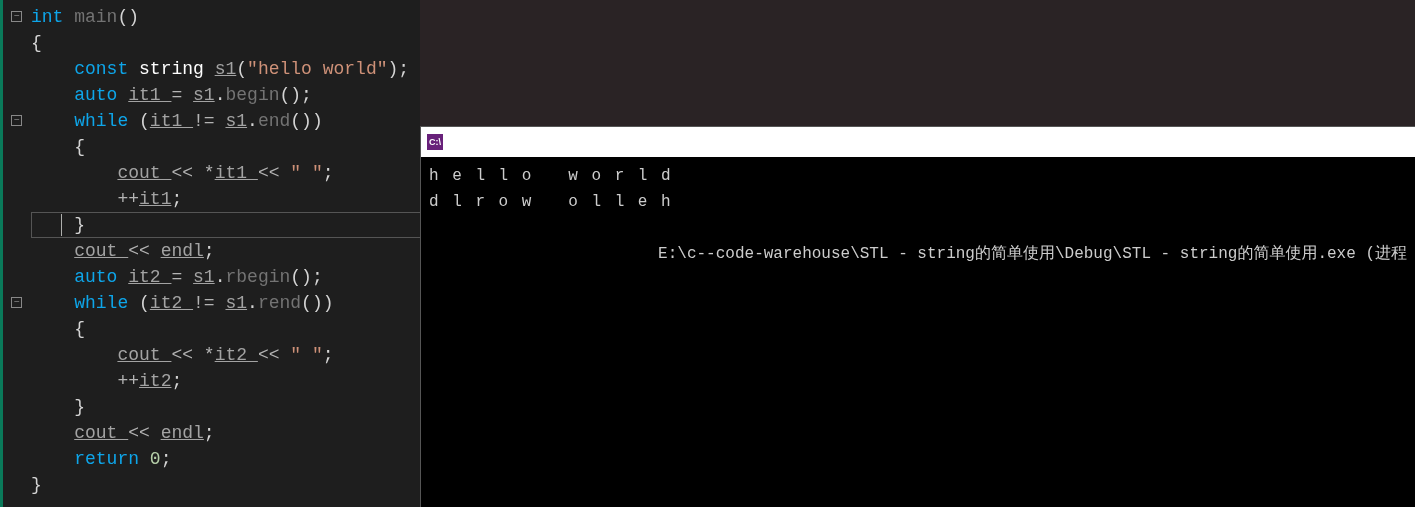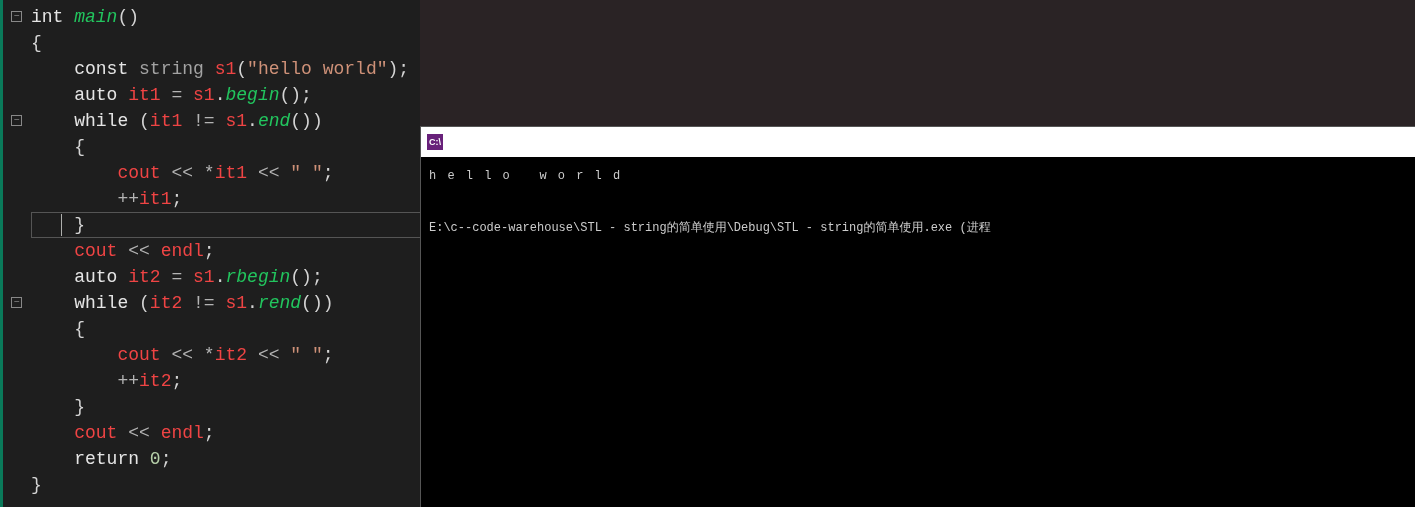--- a/index.html
+++ b/index.html
@@ -25,24 +25,24 @@
     position:absolute; left:5px; width:11px; height:11px;
     border:1px solid #888; color:#888; font-size:10px;
     text-align:center; line-height:9px; cursor:pointer;
     background:#1e1e1e;
   }
   .code {
     position:absolute; left:28px; top:4px;
     white-space:pre;
     color:#d4d4d4;
   }
-  .kw   { color:#e5e5e5; }
-  .typename { color:#a3a3a3;text-align:right; }
-  .func { color:#22c55e;font-style:italic; }
-  .id   { color:#ef4444; }
+  .kw   { color:#0ea5e9; }
+  .typename { color:#ffffff;text-align:right; }
+  .func { color:#737373; }
+  .id   { color:#a3a3a3;text-decoration:underline; }
   .str  { color:#ce9178; }
   .punc { color:#d4d4d4; }
   .op   { color:#b4b4b4; }
   .num  { color:#b5cea8; }
   .cursor-line {
     position:absolute; left:28px; top:212px;
     width:392px; height:26px;
     border:1px solid #555;
     pointer-events:none;
   }
@@ -69,25 +69,25 @@
   .console-icon {
     width:16px; height:16px; background:#68217a;
     color:#fff; font-size:9px; font-weight:bold;
     display:flex; align-items:center; justify-content:center;
     margin-right:8px;
   }
   .console-body {
     padding:6px 8px;
     white-space:pre;
     font-family: "NSimSun","SimSun","Courier New",monospace;
-    font-size:12px; line-height:26px;
+    font-size:16px; line-height:26px;
     color:#cccccc;
     letter-spacing:2px;
   }
-  .console-line { letter-spacing:0; }
+  .console-line { letter-spacing:0;text-align:right; }
   .dark-right {
     position:absolute; left:420px; top:0; width:995px; height:126px;
     background:#2a2325;
   }
 </style>
 </head>
 <body>
 
 <div class="dark-right"></div>
 
@@ -99,14 +99,14 @@
     </div>
   <div class="cursor-line"></div>
   <div class="caret"></div>
   <div class="code" id="code"><div><span class="kw">int </span><span class="func">main</span><span class="punc">()</span></div><div><span class="punc">{</span></div><div><span>    </span><span class="kw">const </span><span class="typename">string </span><span class="id">s1</span><span class="punc">(</span><span class="str">"hello world"</span><span class="punc">);</span></div><div><span>    </span><span class="kw">auto </span><span class="id">it1 </span><span class="op">= </span><span class="id">s1</span><span class="punc">.</span><span class="func">begin</span><span class="punc">();</span></div><div><span>    </span><span class="kw">while </span><span class="punc">(</span><span class="id">it1 </span><span class="op">!= </span><span class="id">s1</span><span class="punc">.</span><span class="func">end</span><span class="punc">())</span></div><div><span class="punc">    {</span></div><div><span>        </span><span class="id">cout </span><span class="op">&lt;&lt; </span><span class="op">*</span><span class="id">it1 </span><span class="op">&lt;&lt; </span><span class="str">" "</span><span class="punc">;</span></div><div><span>        </span><span class="op">++</span><span class="id">it1</span><span class="punc">;</span></div><div><span class="punc">    }</span></div><div><span>    </span><span class="id">cout </span><span class="op">&lt;&lt; </span><span class="id">endl</span><span class="punc">;</span></div><div><span>    </span><span class="kw">auto </span><span class="id">it2 </span><span class="op">= </span><span class="id">s1</span><span class="punc">.</span><span class="func">rbegin</span><span class="punc">();</span></div><div><span>    </span><span class="kw">while </span><span class="punc">(</span><span class="id">it2 </span><span class="op">!= </span><span class="id">s1</span><span class="punc">.</span><span class="func">rend</span><span class="punc">())</span></div><div><span class="punc">    {</span></div><div><span>        </span><span class="id">cout </span><span class="op">&lt;&lt; </span><span class="op">*</span><span class="id">it2 </span><span class="op">&lt;&lt; </span><span class="str">" "</span><span class="punc">;</span></div><div><span>        </span><span class="op">++</span><span class="id">it2</span><span class="punc">;</span></div><div><span class="punc">    }</span></div><div><span>    </span><span class="id">cout </span><span class="op">&lt;&lt; </span><span class="id">endl</span><span class="punc">;</span></div><div><span>    </span><span class="kw">return </span><span class="num">0</span><span class="punc">;</span></div><div><span class="punc">}</span></div></div>
 </div>
 
 <div class="console">
   <div class="console-titlebar">
     <div class="console-icon">C:\</div>
   </div>
-  <div class="console-body" id="console-body"><div>h e l l o   w o r l d</div><div>&nbsp;</div><div class="console-line">E:\c--code-warehouse\STL - string的简单使用\Debug\STL - string的简单使用.exe (进程</div></div>
+  <div class="console-body" id="console-body"><div>h e l l o   w o r l d</div><div>d l r o w   o l l e h</div><div>&nbsp;</div><div class="console-line">E:\c--code-warehouse\STL - string的简单使用\Debug\STL - string的简单使用.exe (进程</div></div>
 </div>
 
 </body></html>

